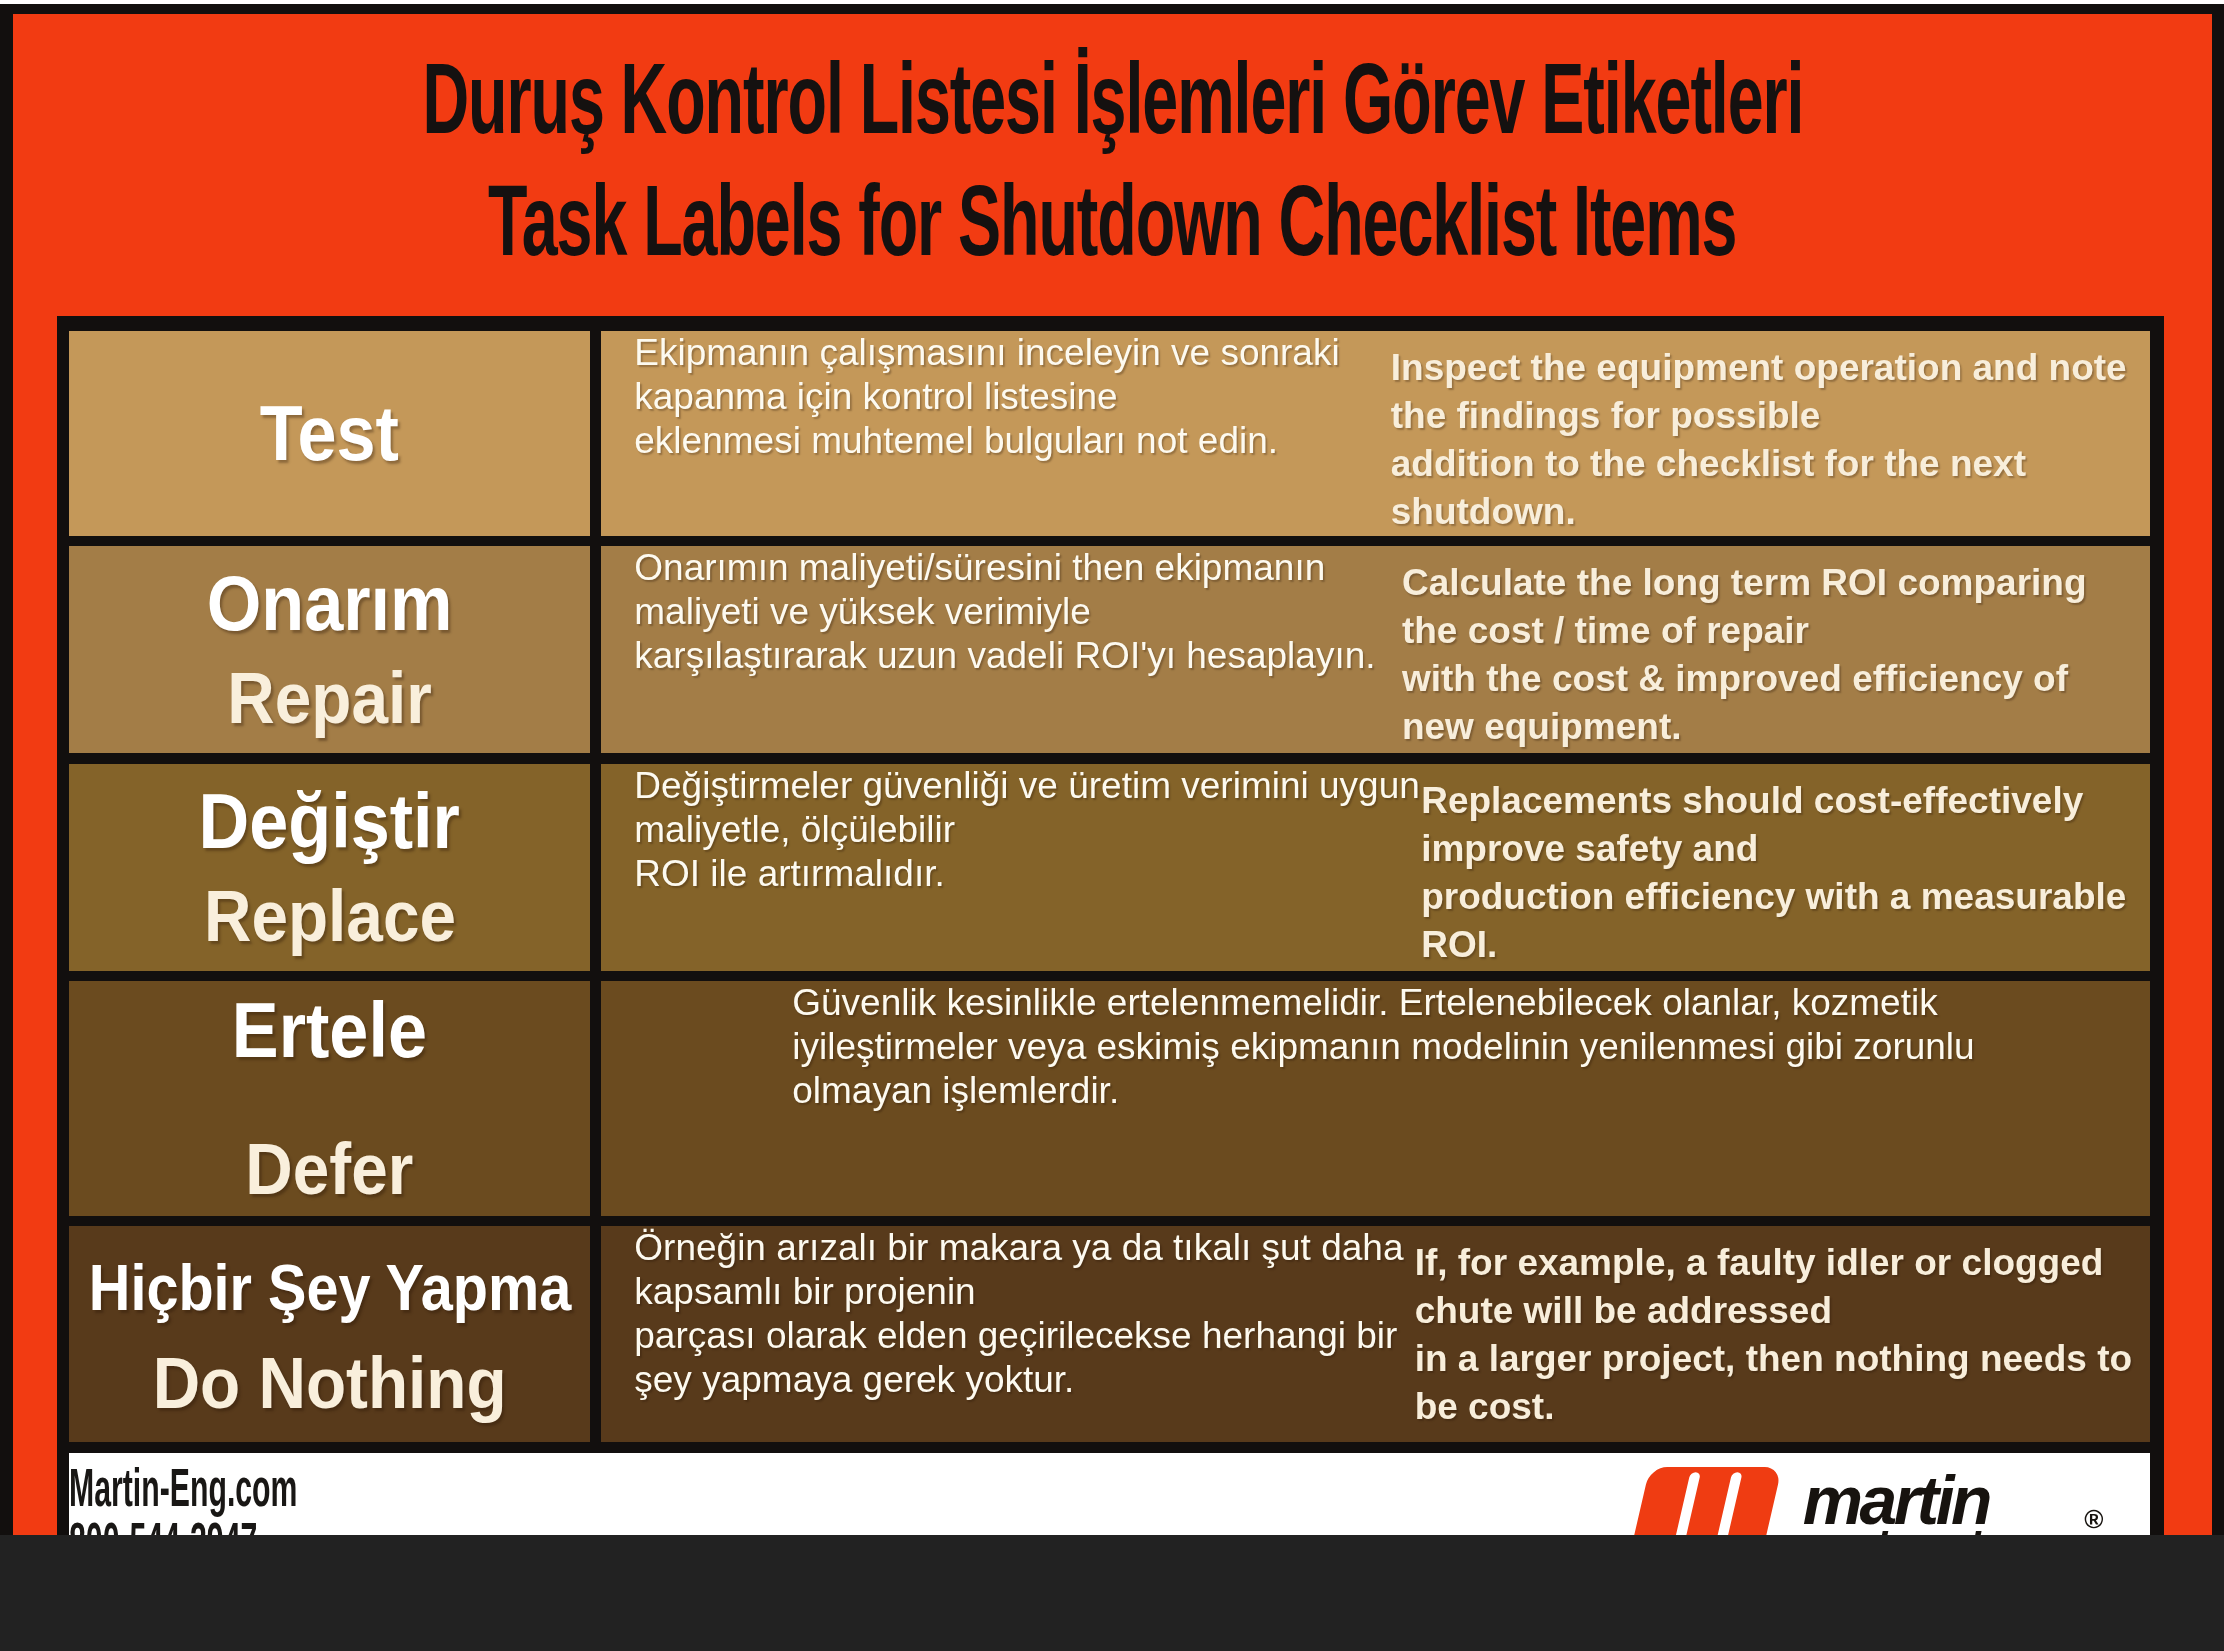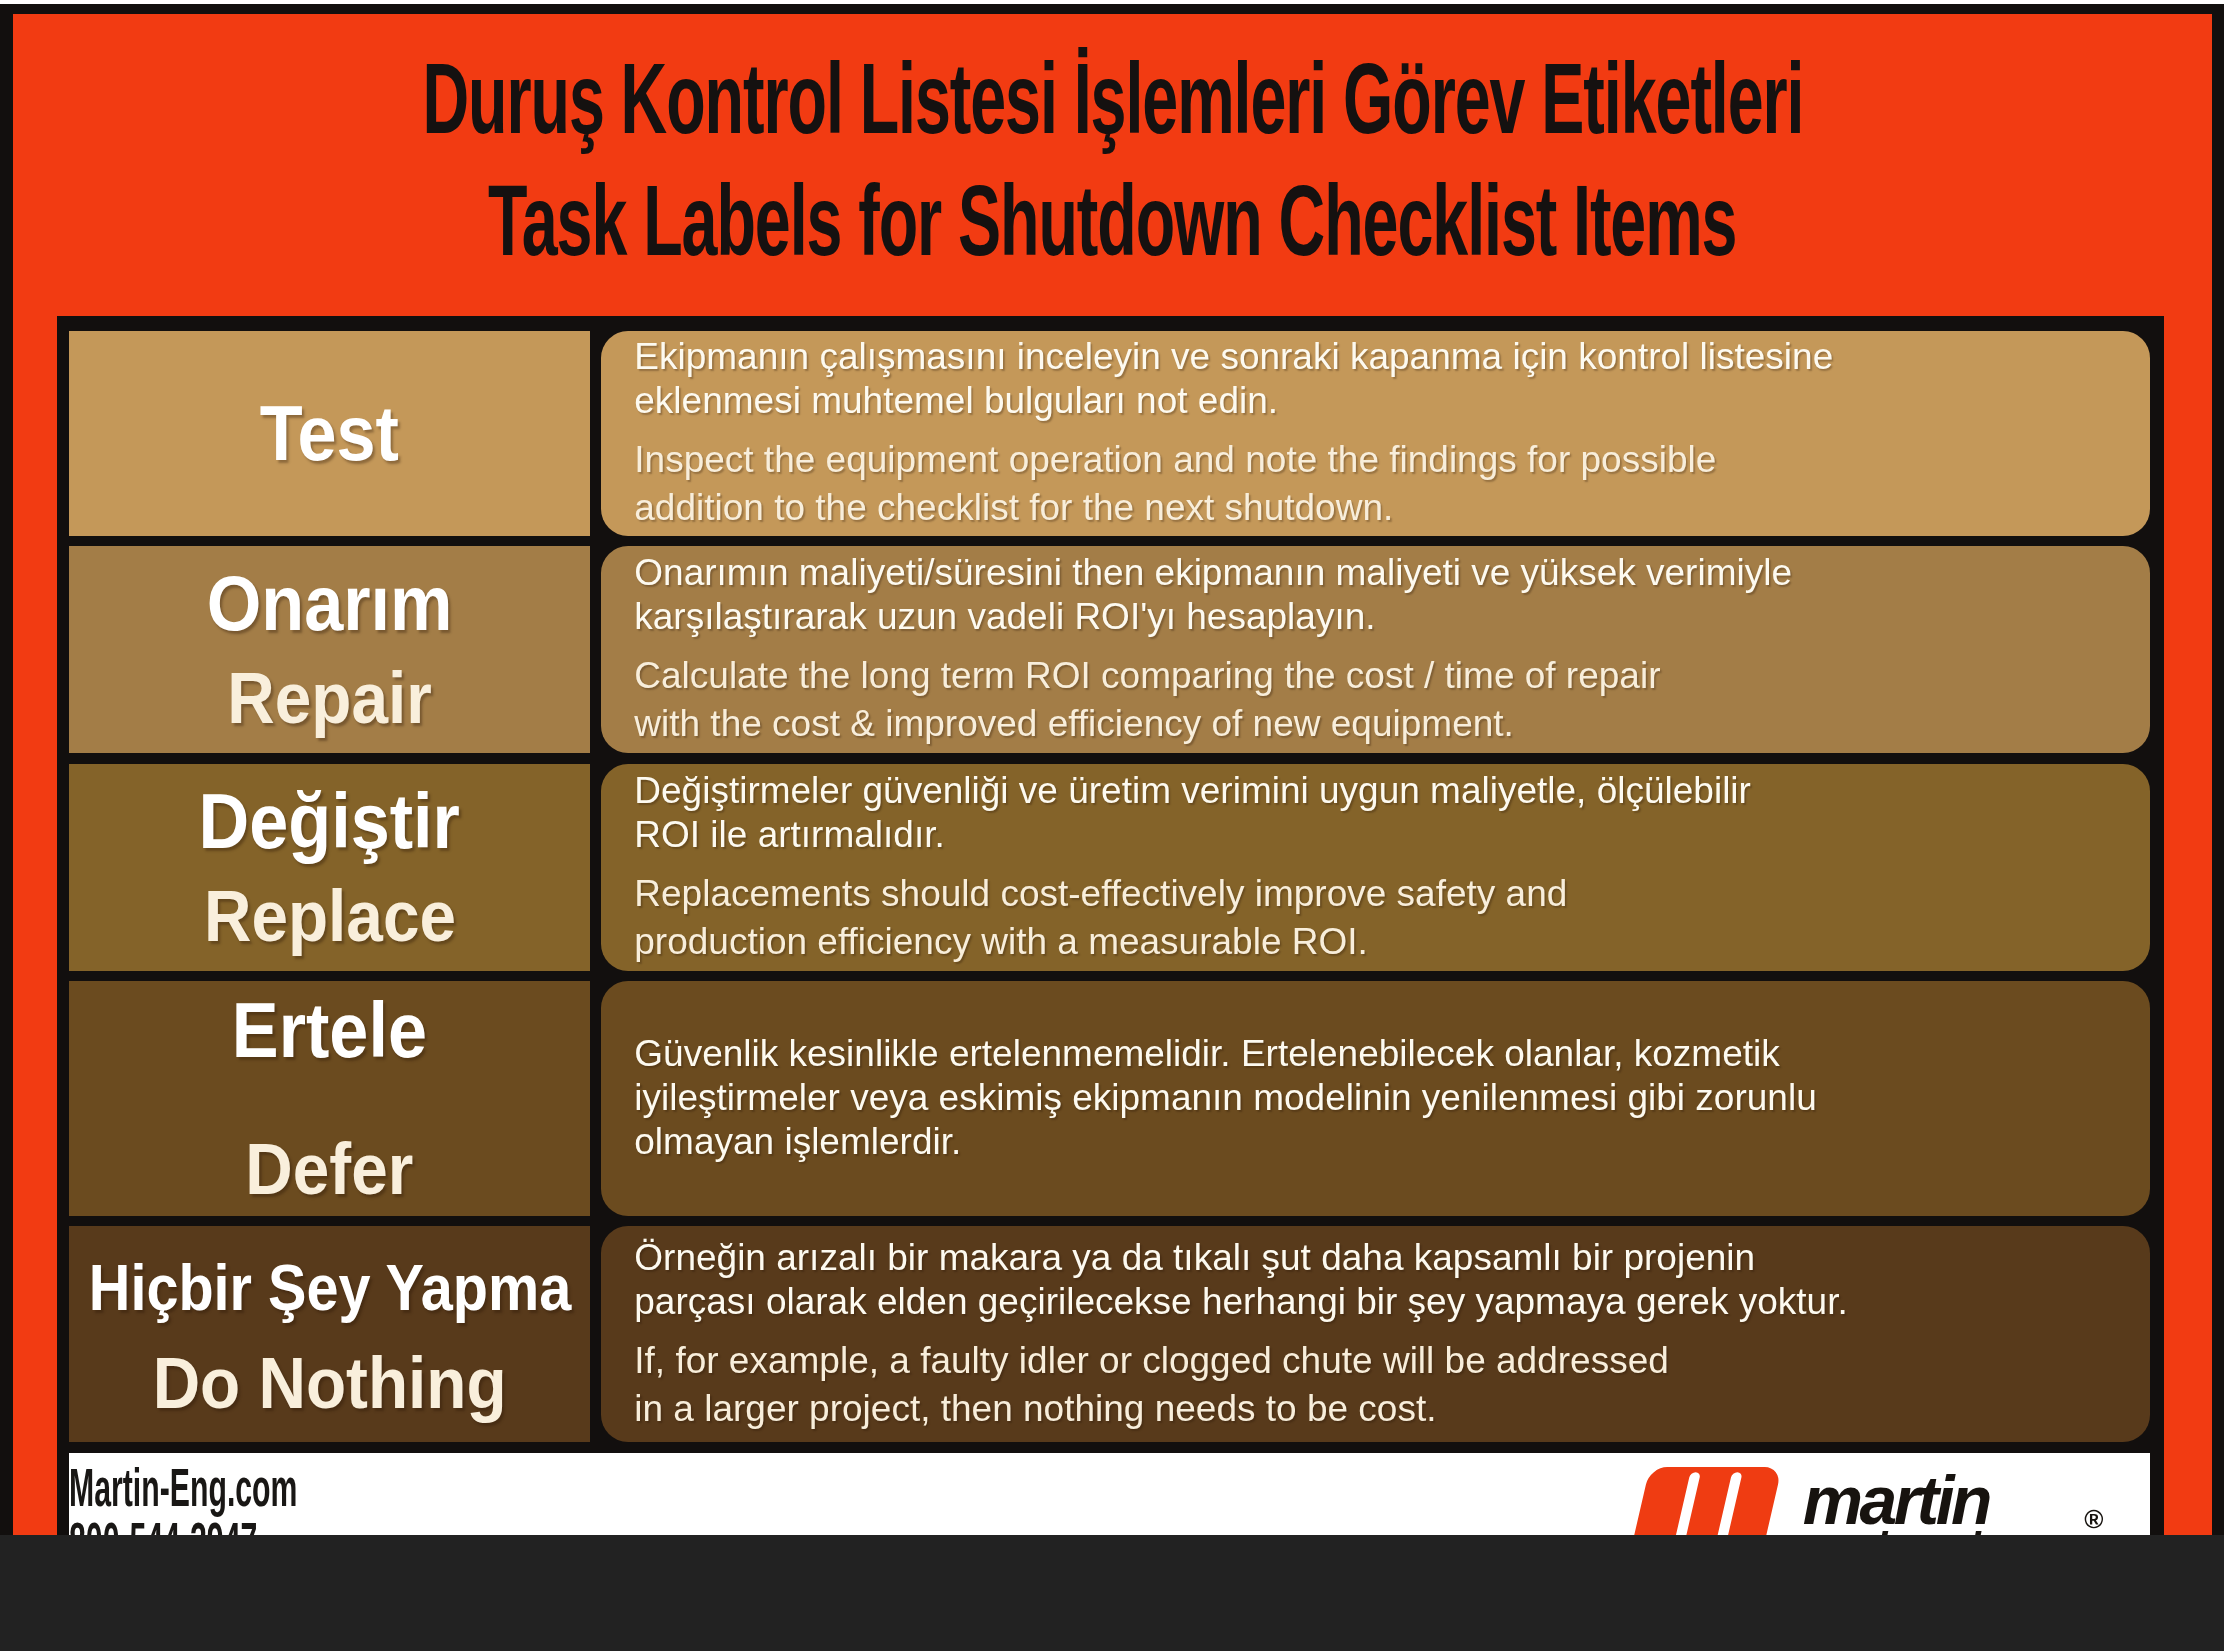--- a/index.html
+++ b/index.html
@@ -53,31 +53,31 @@
     display:inline-block;white-space:nowrap;
     transform:scaleX(0.9);transform-origin:50% 50%;
     text-shadow:2.6px 2.6px 2.6px rgba(40,20,5,.35);
   }
   .lbl-tr{color:#ffffff;font-weight:bold;font-size:78px;line-height:97px;}
   .lbl-en{color:#f9efdc;font-weight:bold;font-size:73px;line-height:92px;}
   .lbl-en:empty{display:none;}
   .row-5 .lbl-tr{font-size:64px;}
   .desc-cell{
     flex:1 1 auto;
-    display:flex;flex-direction:column;justify-content:center;
+    display:flex;flex-direction:row;justify-content:center;
     padding-left:33px;padding-right:17.4px;
-    box-sizing:border-box;overflow:hidden;border-radius:27px;
+    box-sizing:border-box;overflow:hidden;
   }
   .desc-tr{
     color:#fdfaf0;font-size:37px;font-weight:normal;line-height:44px;
     white-space:pre-line;
     text-shadow:1.7px 1.7px 1.7px rgba(40,20,5,.3);
   }
   .desc-en{
-    color:#f8eedb;font-size:37px;font-weight:normal;line-height:48px;
+    color:#f8eedb;font-size:37px;font-weight:bold;line-height:48px;
     margin-top:13px;
     white-space:pre-line;
     text-shadow:1.7px 1.7px 1.7px rgba(40,20,5,.3);
   }
   .h-236{height:205px;} .h-238{height:207px;} .h-270{height:235px;} .h-248{height:216px;}
   
   .footer-row{
     height:122px;background:#ffffff;
     display:flex;align-items:center;justify-content:space-between;
     overflow:hidden;

